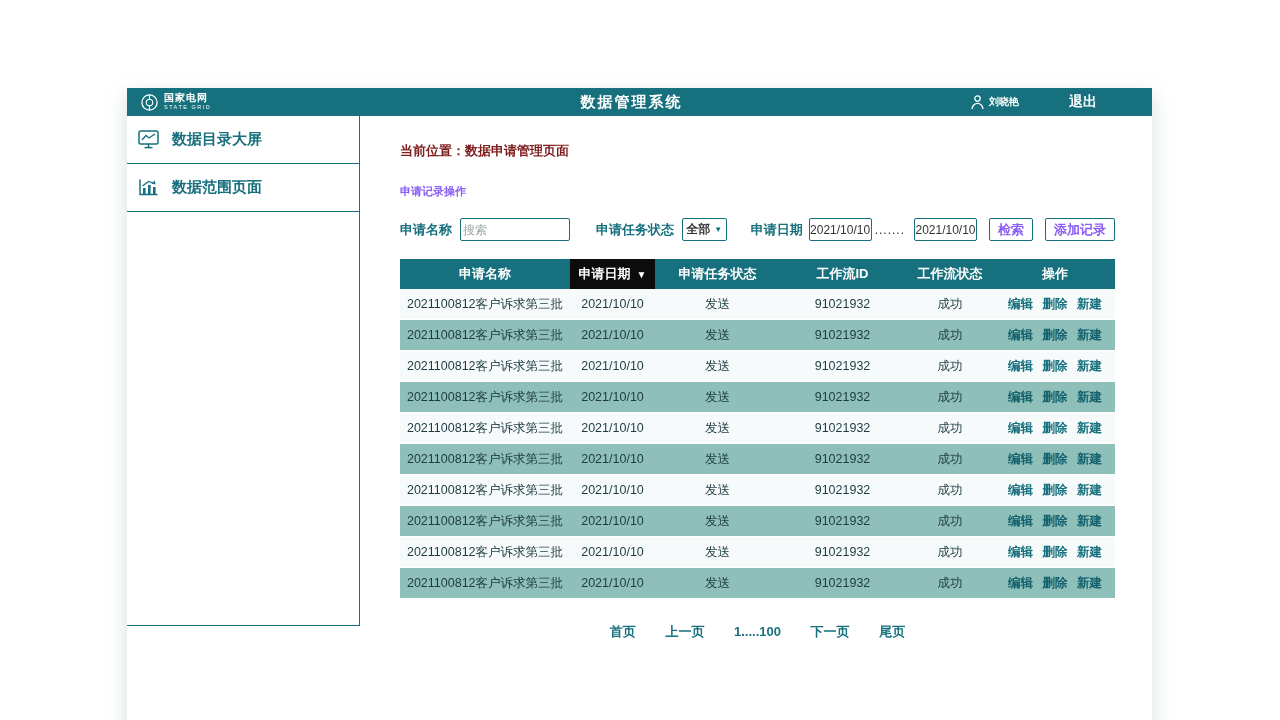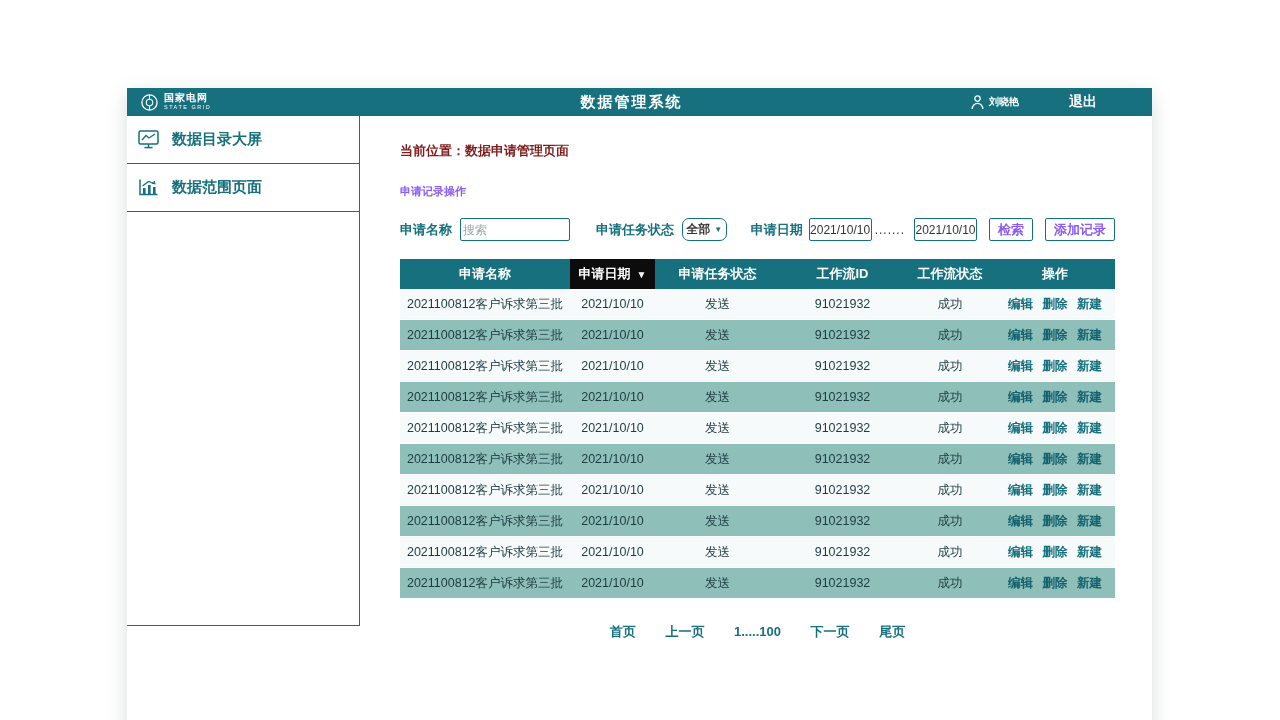--- a/index.html
+++ b/index.html
@@ -43,21 +43,21 @@
 
   .filters { margin-top:19px; display:flex; align-items:center; height:23px; }
   .f-label { font-size:13px; font-weight:bold; color:#16707d; white-space:nowrap; }
   .name-input {
     width:110px; height:23px; margin-left:8px; border:1px solid #16707d; border-radius:2px;
     font-size:12px; padding:0 2px; color:#333; outline:none; font-family:inherit;
   }
   .name-input::placeholder { color:#9aa7a7; }
   .lbl-status { margin-left:26px; }
   .status-select {
-    width:53px; height:23px; margin-left:8px; border:1px solid #16707d; border-radius:7px;
+    width:53px; height:23px; margin-left:8px; border:1px solid #16707d; border-radius:2px;
     display:flex; align-items:center; justify-content:center; gap:4px; cursor:pointer;
     font-size:12px; font-weight:bold; color:#333; background:#fff;
   }
   .status-select .caret { color:#16707d; font-size:8px; }
   .lbl-date { margin-left:24px; }
   .date-box {
     width:75px; height:23px; margin-left:6px; border:1px solid #16707d; border-radius:2px;
     display:flex; align-items:center; justify-content:center; font-size:12px; color:#333; background:#fff; cursor:pointer;
   }
   .date-sep { margin:0 3px; font-size:12px; color:#333; letter-spacing:1px; }

